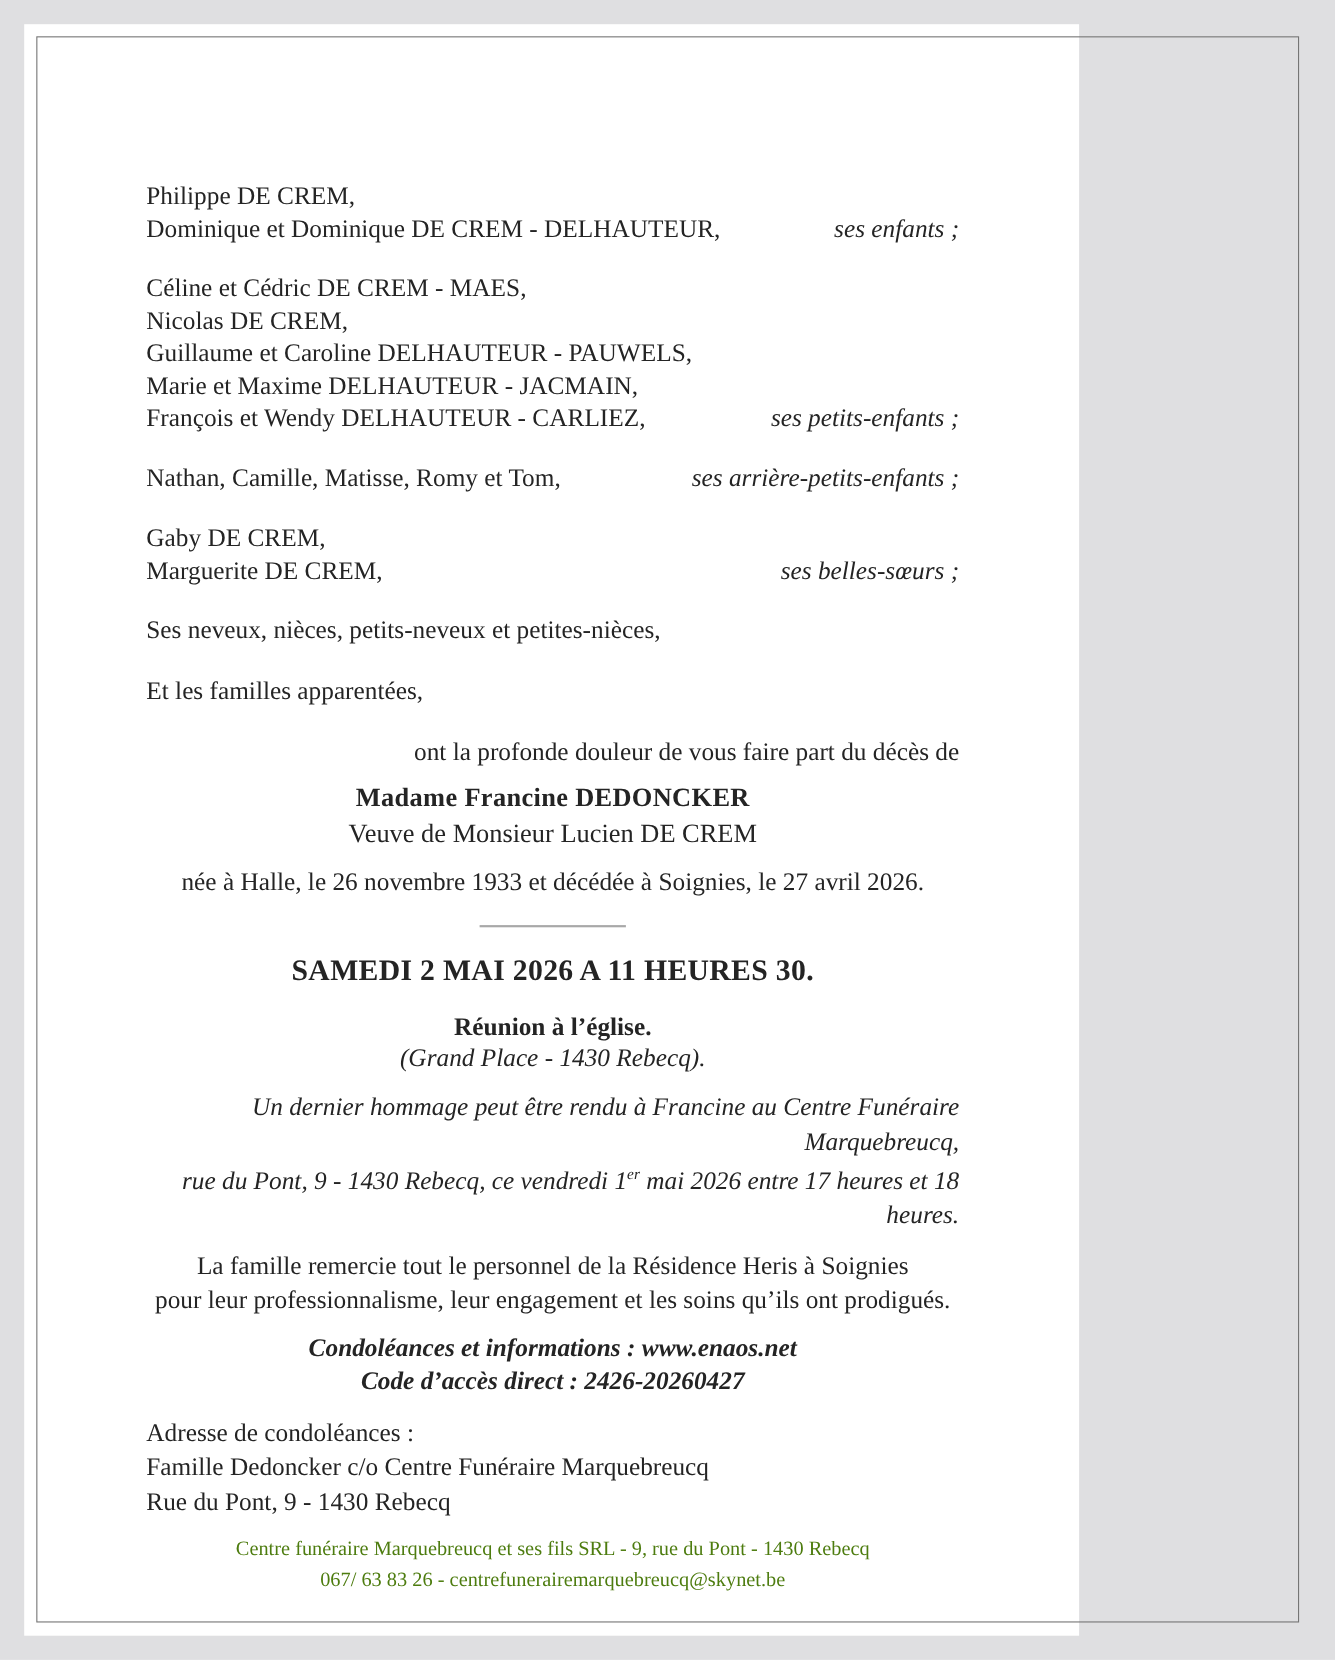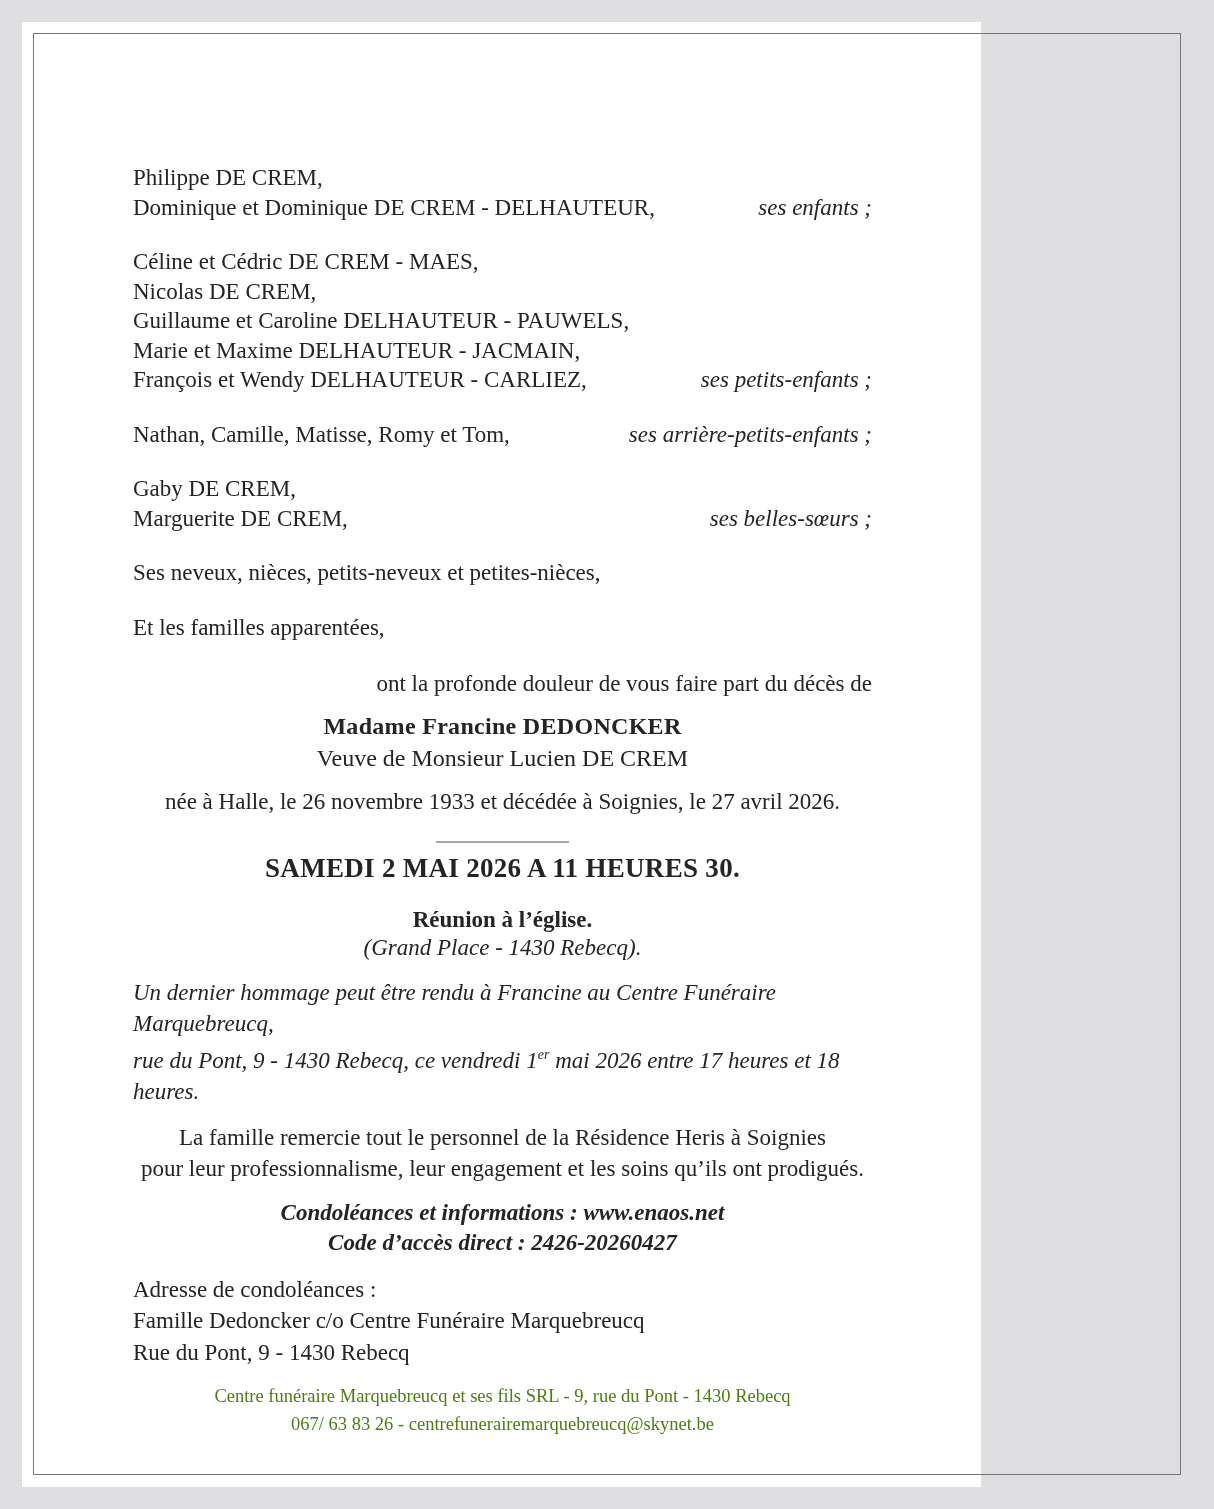--- a/index.html
+++ b/index.html
@@ -46,24 +46,24 @@
     letter-spacing: 0.3px;
   }
   .deceased-subtitle { font-size: 24px; text-align: center; margin-top: 5px; }
   .birth-death { font-size: 23px; text-align: center; margin-top: 17px; }
   .divider {
     width: 133px; height: 2px;
     background: #a8a8a8;
     margin: 26px auto 0 auto;
   }
   .ceremony { font-size: 23px; text-align: center; margin-top: 25px; line-height: 30px; }
-  .datetime { font-size: 27px; font-weight: bold; text-align: center; margin-top: 10px; letter-spacing: 0.3px; }
+  .datetime { font-size: 27px; font-weight: bold; text-align: center; margin-top: 24px; letter-spacing: 0.3px; }
   .meeting { font-size: 23px; font-weight: bold; text-align: center; margin-top: 23px; }
   .meeting-place { font-size: 23px; font-style: italic; text-align: center; margin-top: 2px; }
-  .tribute { font-size: 23px; font-style: italic; text-align: left; margin-top: 16px; line-height: 31px; }
+  .tribute { font-size: 23px; font-style: italic; text-align: right; margin-top: 16px; line-height: 31px; }
   .tribute sup { font-size: 14px; }
   .thanks { font-size: 23px; text-align: center; margin-top: 15px; line-height: 31px; }
   .condolences { font-size: 23px; font-weight: bold; font-style: italic; text-align: center; margin-top: 14px; line-height: 30px; font-family: Liberation Serif, serif; }
   .address { font-size: 23px; margin-top: 16px; line-height: 31.5px; }
   .footer { font-size: 18.5px; text-align: center; margin-top: 15px; line-height: 27.5px; color: #4d7c0f; }
 </style>
 </head>
 <body>
 
 <div class="paper">

